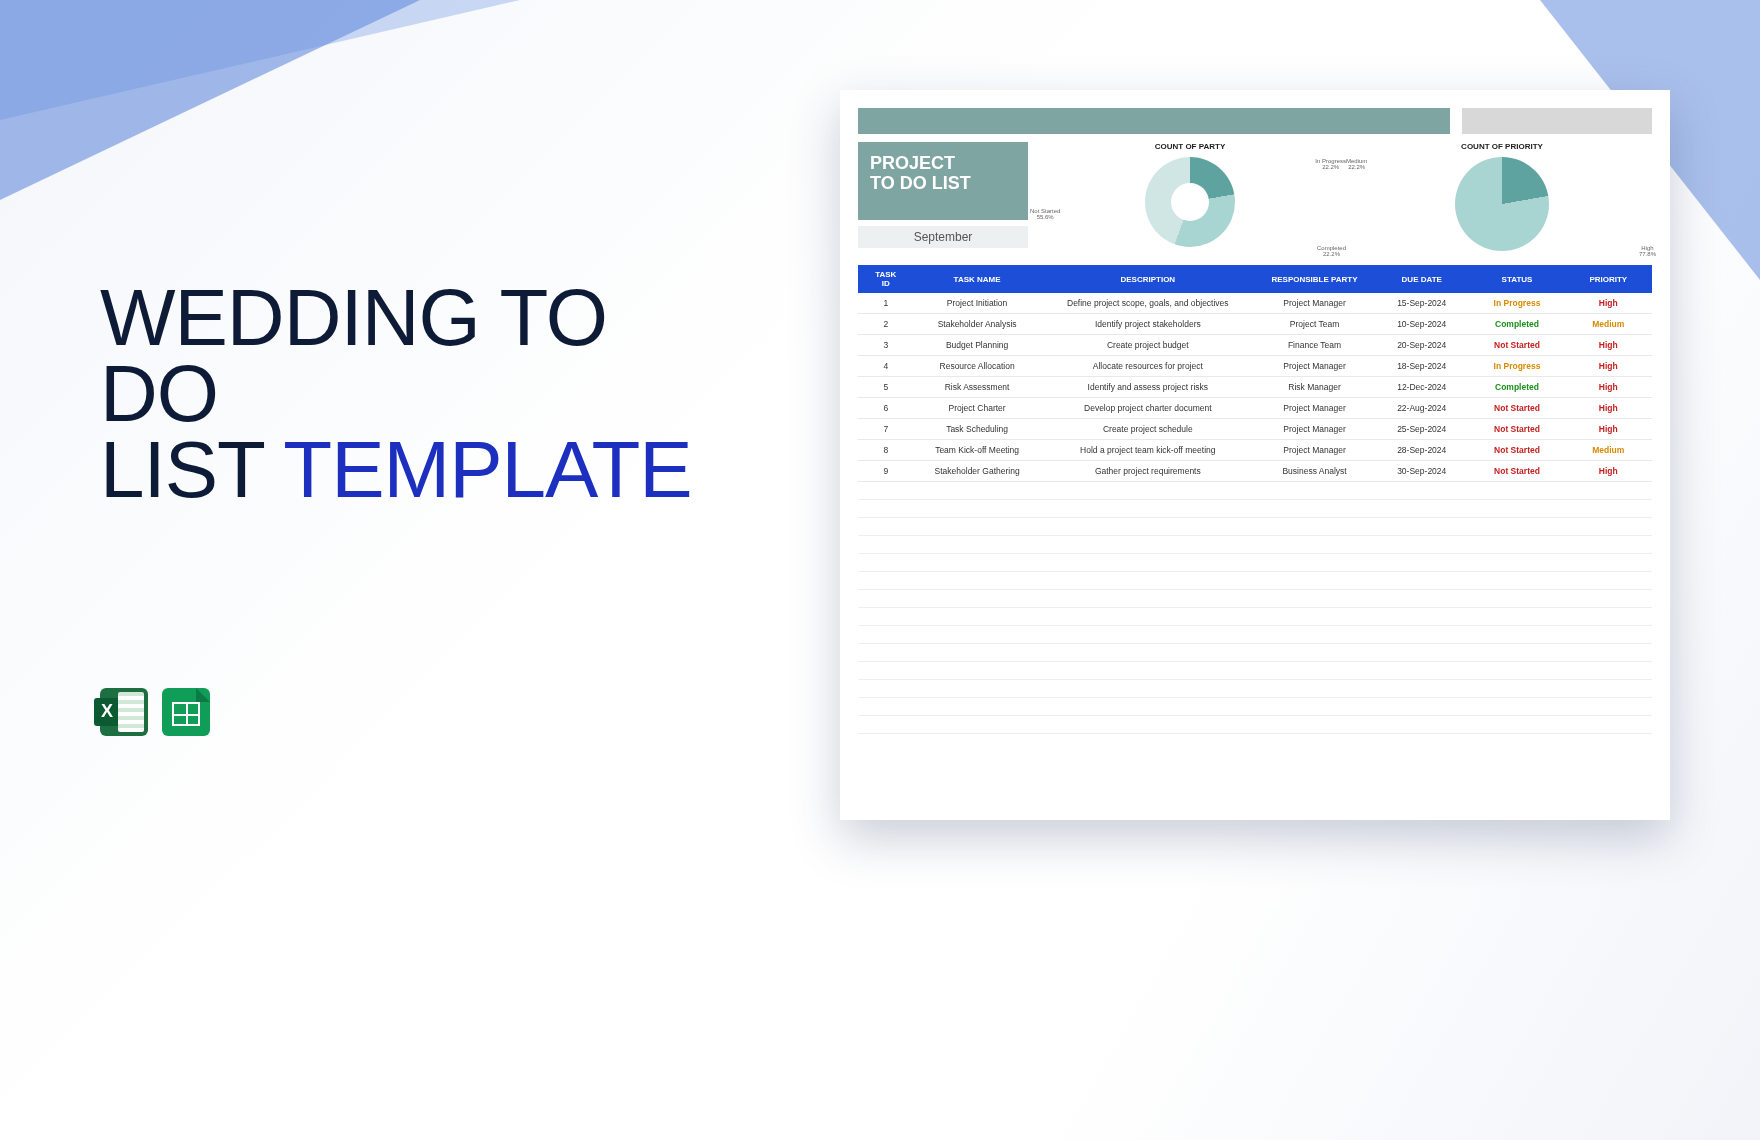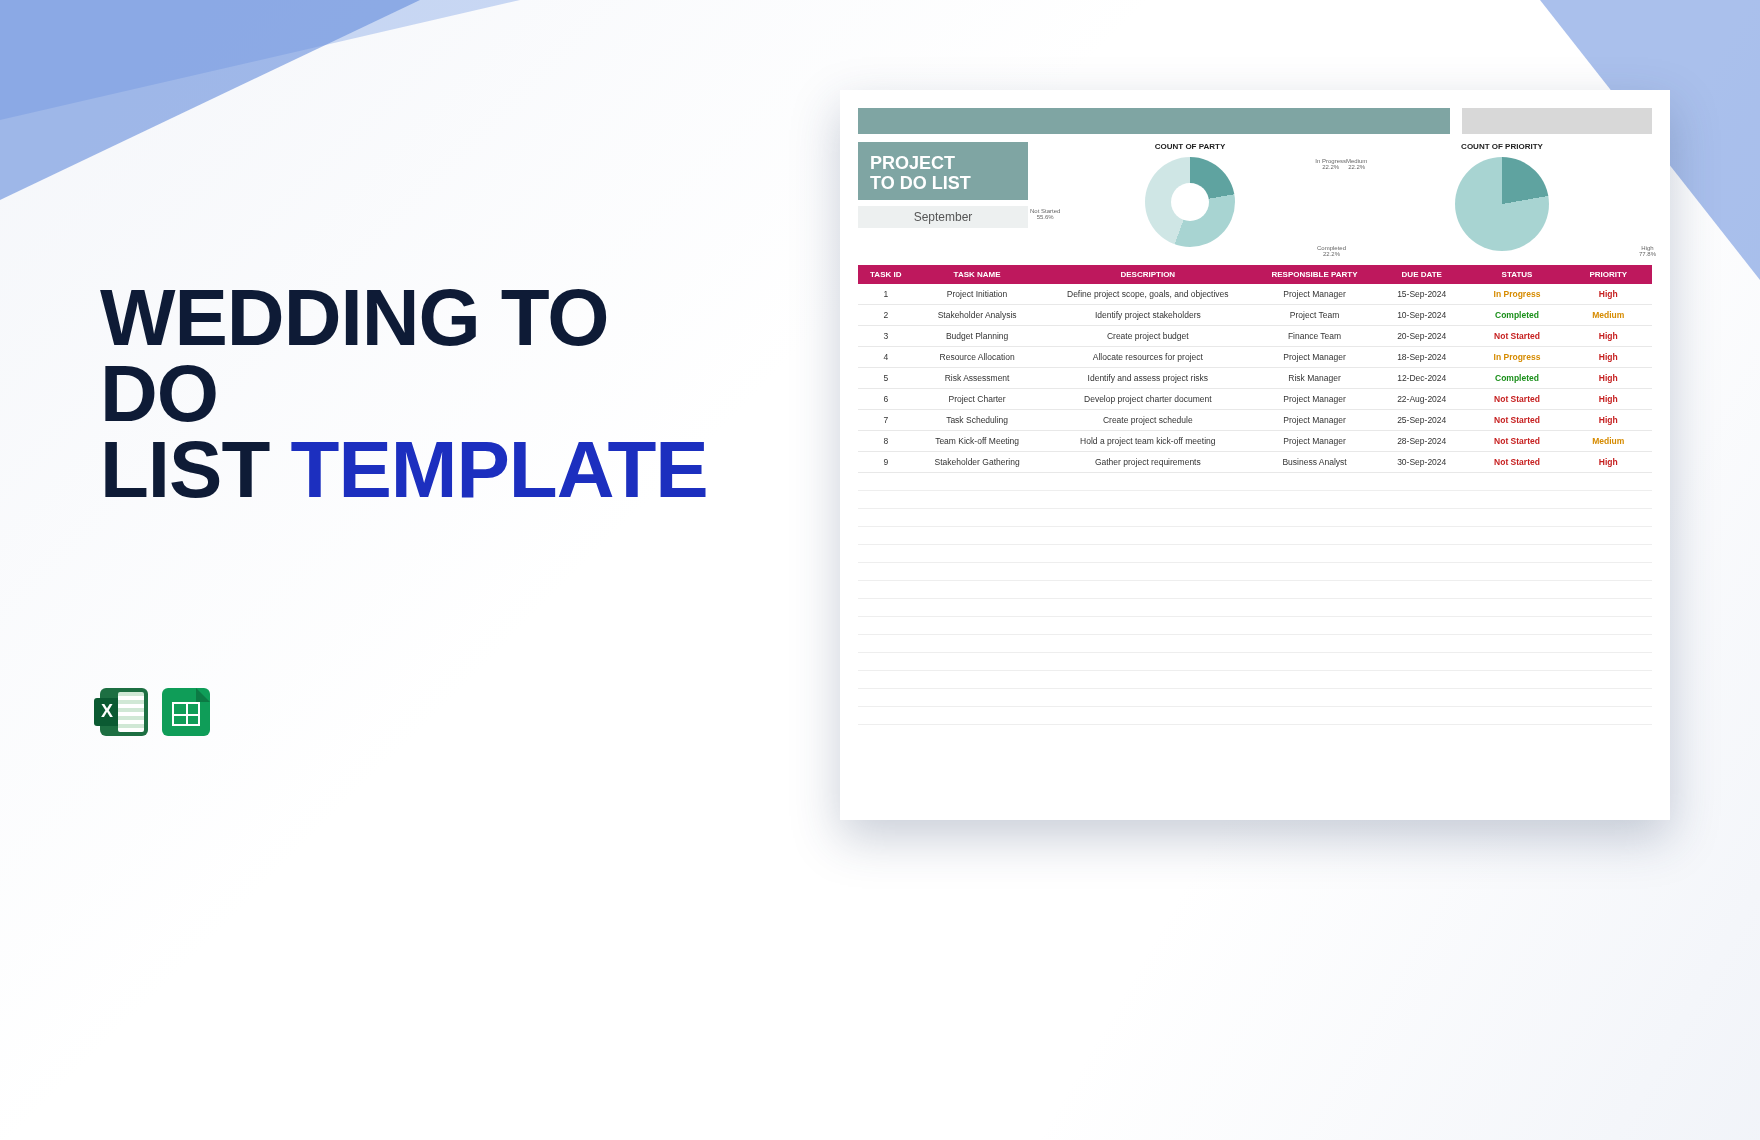--- a/index.html
+++ b/index.html
@@ -6,52 +6,52 @@
 body{width:1760px;height:1140px;font-family:'Segoe UI',Arial,sans-serif;background:#fff;position:relative;overflow:hidden}
 .bg-tri{position:absolute;z-index:0}
 .tri-tl{top:0;left:0;width:0;height:0;border-left:420px solid rgba(100,140,220,.6);border-bottom:200px solid transparent}
 .tri-tl2{top:0;left:0;width:0;height:0;border-left:520px solid rgba(110,150,225,.35);border-bottom:120px solid transparent}
 .tri-tr{top:0;right:0;width:0;height:0;border-right:220px solid rgba(100,140,220,.55);border-bottom:280px solid transparent}
 .bg-low{position:absolute;inset:0;z-index:0;background:
  linear-gradient(135deg,rgba(200,210,230,.2) 0%,rgba(255,255,255,0) 40%),
  linear-gradient(-60deg,rgba(200,210,230,.25) 0%,rgba(255,255,255,0) 30%)}
 .content{position:relative;z-index:2;display:flex;height:100%;padding:80px 0 60px 100px}
 .left{width:640px;padding-top:200px}
-.title{font-family:'Arial Black','Segoe UI',sans-serif;font-weight:700;font-size:80px;line-height:.95;letter-spacing:-1px}
+.title{font-family:'Arial Black','Segoe UI',sans-serif;font-weight:400;font-size:80px;line-height:.95;letter-spacing:-1px}
 .t-dark{color:#0e1b36}
 .t-blue{color:#1c2fbf}
 .sub{margin-top:110px;font-size:28px;line-height:1.4;color:#444;font-weight:400;max-width:560px}
 .icons{margin-top:180px;display:flex;gap:14px}
 .icon{width:48px;height:48px;border-radius:6px;display:flex;align-items:center;justify-content:center}
 .excel{background:#1d6f42;position:relative}
 .excel:before{content:"";position:absolute;left:-6px;top:10px;width:28px;height:28px;background:#0b5a32;border-radius:3px}
 .excel:after{content:"X";position:absolute;left:1px;top:13px;color:#fff;font-weight:700;font-size:18px}
 .excel-body{position:absolute;right:4px;top:4px;bottom:4px;width:26px;background:#fff;border-radius:2px;background-image:linear-gradient(#d0e8d5 50%,transparent 50%);background-size:100% 8px}
 .sheets{background:#0f9d58;position:relative}
 .sheets:before{content:"";position:absolute;top:0;right:0;width:14px;height:14px;background:#0c7a44;clip-path:polygon(0 0,100% 100%,0 100%)}
 .sheets-grid{position:absolute;left:10px;right:10px;top:14px;bottom:10px;border:2px solid #fff}
 .sheets-grid:before{content:"";position:absolute;left:50%;top:0;bottom:0;width:2px;background:#fff}
 .sheets-grid:after{content:"";position:absolute;top:50%;left:0;right:0;height:2px;background:#fff}
 .preview{position:absolute;right:90px;top:90px;width:830px;height:730px;background:#fff;box-shadow:0 18px 45px rgba(40,60,100,.25);z-index:3;padding:18px 18px 0;font-size:9px;color:#333}
 .pv-top{display:flex;gap:12px;margin-bottom:8px}
 .pv-bar{height:26px;background:#7fa5a3;flex:1}
 .pv-bar2{height:26px;width:190px;background:#d8d8d8}
 .pv-mid{display:flex;gap:12px;align-items:stretch;margin-bottom:10px}
 .pv-title-box{width:170px}
-.pv-title{background:#7fa5a3;color:#fff;font-weight:800;font-size:18px;line-height:1.1;padding:12px 12px 6px;font-family:'Arial Black',sans-serif}
+.pv-title{background:#7fa5a3;color:#fff;font-weight:800;font-size:18px;line-height:1.1;padding:12px 12px 26px;font-family:'Arial Black',sans-serif}
 .pv-month{background:#edf0f0;text-align:center;padding:4px 0;font-size:12px;color:#555;margin-top:6px}
 .pv-chart{flex:1;text-align:center;position:relative}
 .chart-title{font-size:8px;font-weight:700;margin-bottom:6px;color:#222}
 .donut{width:90px;height:90px;border-radius:50%;margin:4px auto;background:conic-gradient(#5fa3a0 0 80deg,#a8d4d2 80deg 200deg,#cfe6e5 200deg 360deg);position:relative}
 .donut:after{content:"";position:absolute;inset:26px;background:#fff;border-radius:50%}
 .pie{width:94px;height:94px;border-radius:50%;margin:4px auto;background:conic-gradient(#5fa3a0 0 80deg,#a8d4d2 80deg 360deg)}
 .lbl{position:absolute;font-size:7px;color:#222;font-weight:700}
 .lbl span{display:block;font-weight:400;font-size:6px;color:#666}
 table{width:100%;border-collapse:collapse;font-size:8.5px}
-th{background:#be185d;color:#fff;font-weight:700;padding:5px 4px;font-size:8px;text-transform:uppercase}
+th{background:#1d4ed8;color:#fff;font-weight:700;padding:5px 13px;font-size:8px;text-transform:uppercase}
 td{padding:5px 3px;text-align:center;border-bottom:1px solid #e8e8e8;color:#333}
 .td-l{text-align:center}
 .st-prog{color:#d68b00;font-weight:700}
 .st-comp{color:#1a8f1a;font-weight:700}
 .st-not{color:#c62020;font-weight:700}
 .pr-high{color:#c62020;font-weight:700}
 .pr-med{color:#d68b00;font-weight:700}
 .empty-rows td{height:18px;border-bottom:1px solid #eee}
 </style>
 </head>

